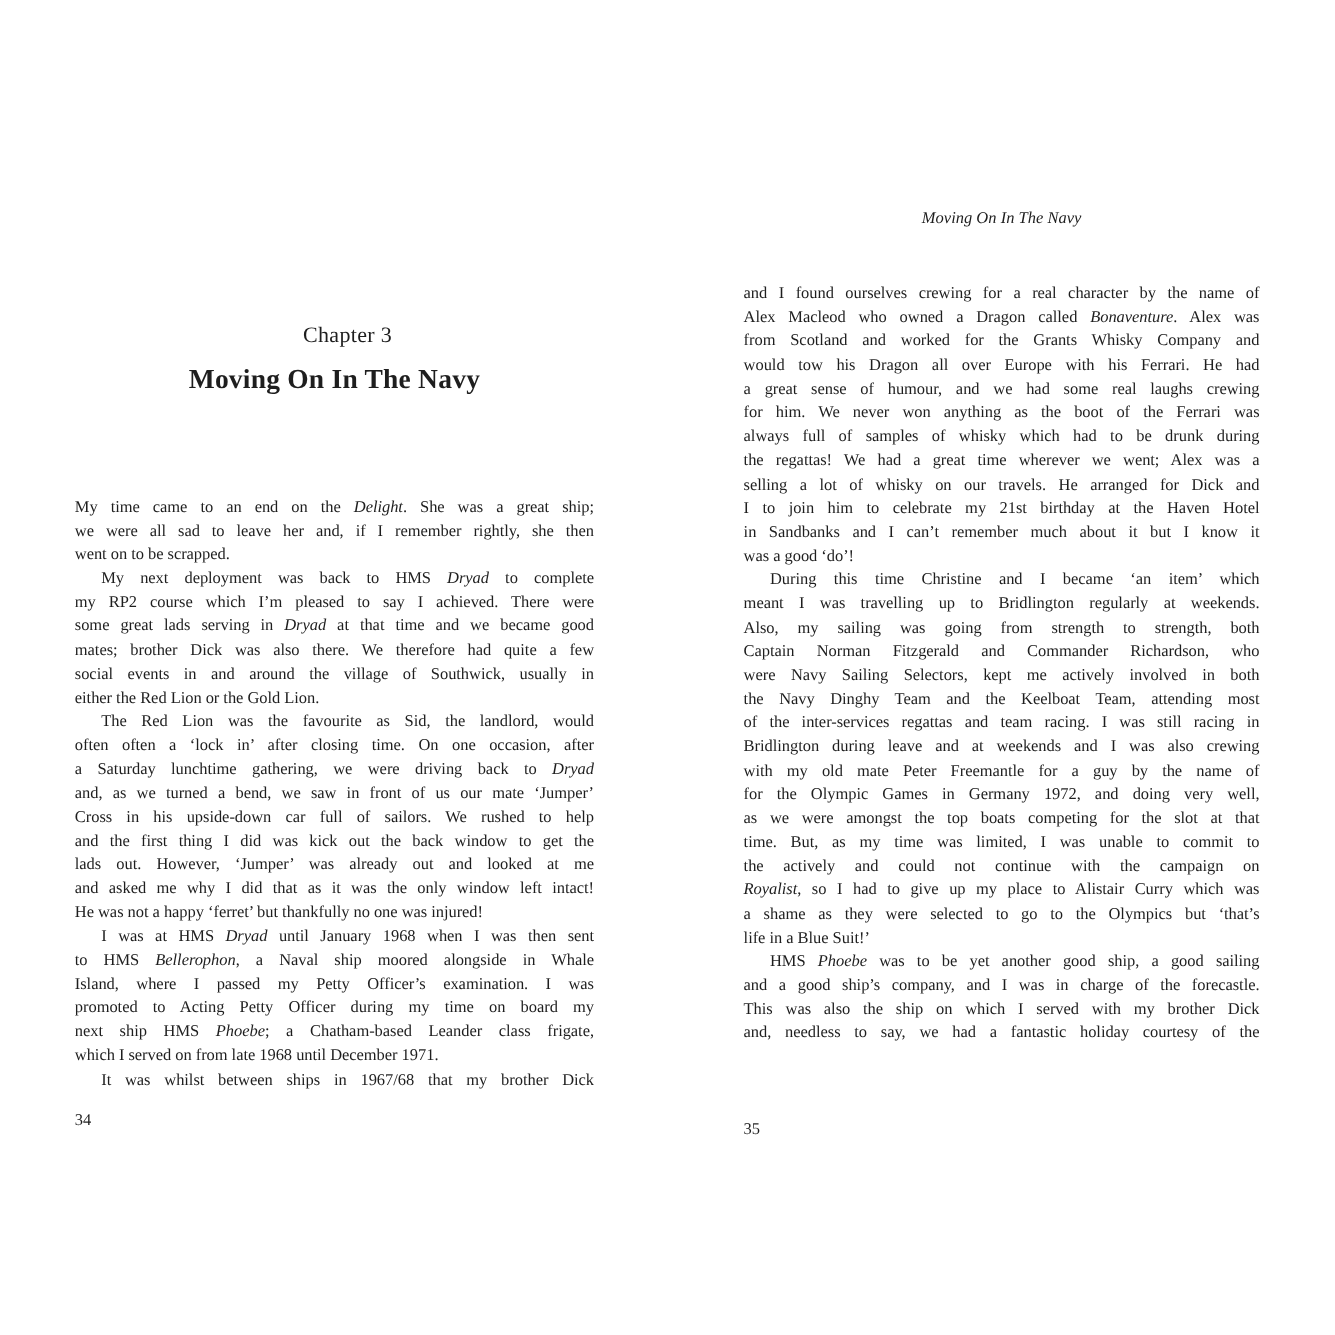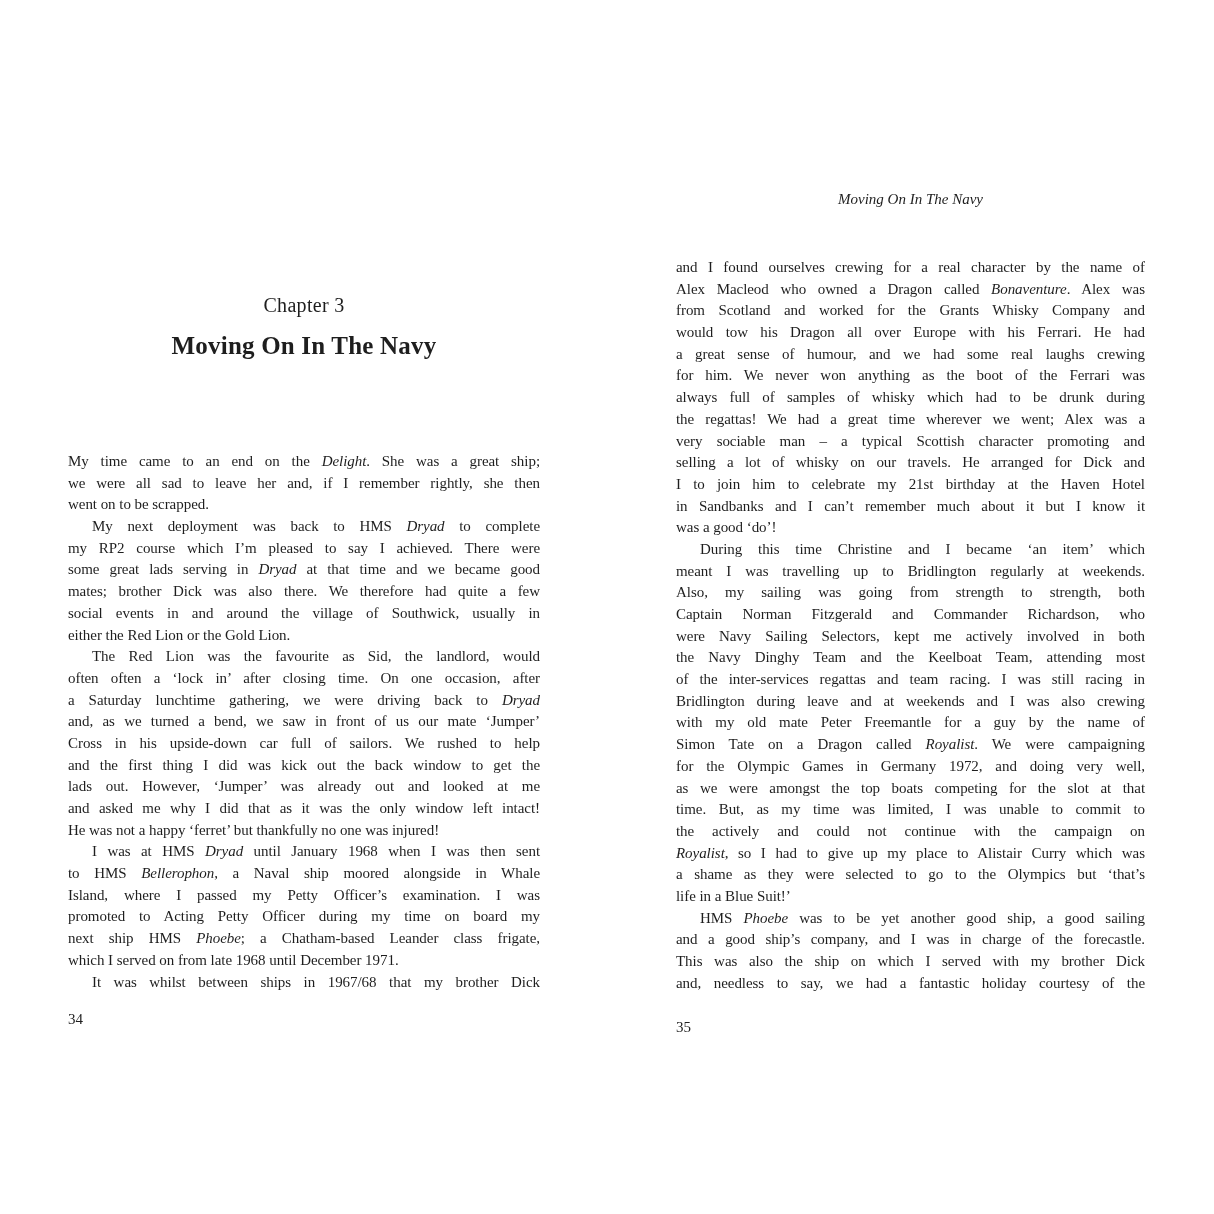--- a/index.html
+++ b/index.html
@@ -17,21 +17,21 @@
   }
   .spread {
     position: relative;
     width: 1214px;
     height: 1214px;
     background: #ffffff;
   }
   .abs { position: absolute; font-family: Liberation Serif, serif; }
 
   .chapter-label {
-    left: 68px; top: 294px; width: 472px;
+    left: 80px; top: 294px; width: 472px;
     text-align: center;
     font-size: 20px;
     letter-spacing: 0.3px;
   }
   .chapter-title {
     left: 68px; top: 332px; width: 472px;
     text-align: center;
     font-size: 25px;
     font-weight: bold;
     letter-spacing: 0.2px;
@@ -124,37 +124,35 @@
   <div class="abs body-col right">
       <div class="para">
         <div class="line"><span>and I found ourselves crewing for a real character by the name of</span></div>
         <div class="line"><span>Alex Macleod who owned a Dragon called </span><i>Bonaventure</i><span>. Alex was</span></div>
         <div class="line"><span>from Scotland and worked for the Grants Whisky Company and</span></div>
         <div class="line"><span>would tow his Dragon all over Europe with his Ferrari. He had</span></div>
         <div class="line"><span>a great sense of humour, and we had some real laughs crewing</span></div>
         <div class="line"><span>for him. We never won anything as the boot of the Ferrari was</span></div>
         <div class="line"><span>always full of samples of whisky which had to be drunk during</span></div>
         <div class="line"><span>the regattas! We had a great time wherever we went; Alex was a</span></div>
-        <div class="line"><span>very sociable man – a typical Scottish character promoting and</span></div>
         <div class="line"><span>selling a lot of whisky on our travels. He arranged for Dick and</span></div>
         <div class="line"><span>I to join him to celebrate my 21st birthday at the Haven Hotel</span></div>
         <div class="line"><span>in Sandbanks and I can’t remember much about it but I know it</span></div>
         <div class="line last"><span>was a good ‘do’!</span></div>
       </div>
       <div class="para indent">
         <div class="line"><span>During this time Christine and I became ‘an item’ which</span></div>
         <div class="line"><span>meant I was travelling up to Bridlington regularly at weekends.</span></div>
         <div class="line"><span>Also, my sailing was going from strength to strength, both</span></div>
         <div class="line"><span>Captain Norman Fitzgerald and Commander Richardson, who</span></div>
         <div class="line"><span>were Navy Sailing Selectors, kept me actively involved in both</span></div>
         <div class="line"><span>the Navy Dinghy Team and the Keelboat Team, attending most</span></div>
         <div class="line"><span>of the inter-services regattas and team racing. I was still racing in</span></div>
         <div class="line"><span>Bridlington during leave and at weekends and I was also crewing</span></div>
         <div class="line"><span>with my old mate Peter Freemantle for a guy by the name of</span></div>
-        <div class="line"><span>Simon Tate on a Dragon called </span><i>Royalist</i><span>. We were campaigning</span></div>
         <div class="line"><span>for the Olympic Games in Germany 1972, and doing very well,</span></div>
         <div class="line"><span>as we were amongst the top boats competing for the slot at that</span></div>
         <div class="line"><span>time. But, as my time was limited, I was unable to commit to</span></div>
         <div class="line"><span>the actively and could not continue with the campaign on</span></div>
         <div class="line"><i>Royalist</i><span>, so I had to give up my place to Alistair Curry which was</span></div>
         <div class="line"><span>a shame as they were selected to go to the Olympics but ‘that’s</span></div>
         <div class="line last"><span>life in a Blue Suit!’</span></div>
       </div>
       <div class="para indent">
         <div class="line"><span>HMS </span><i>Phoebe</i><span> was to be yet another good ship, a good sailing</span></div>

